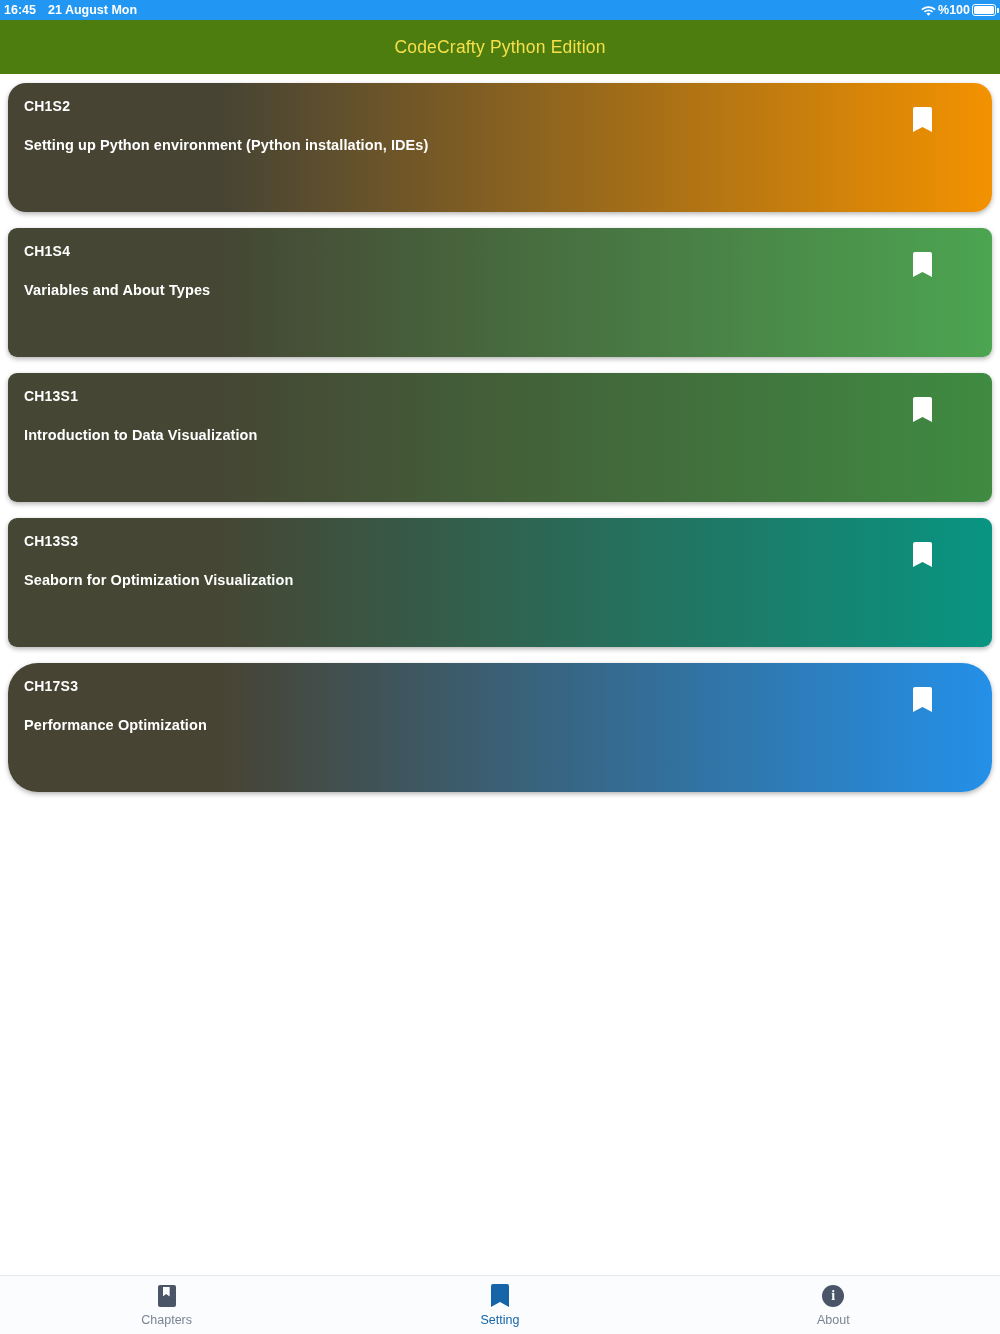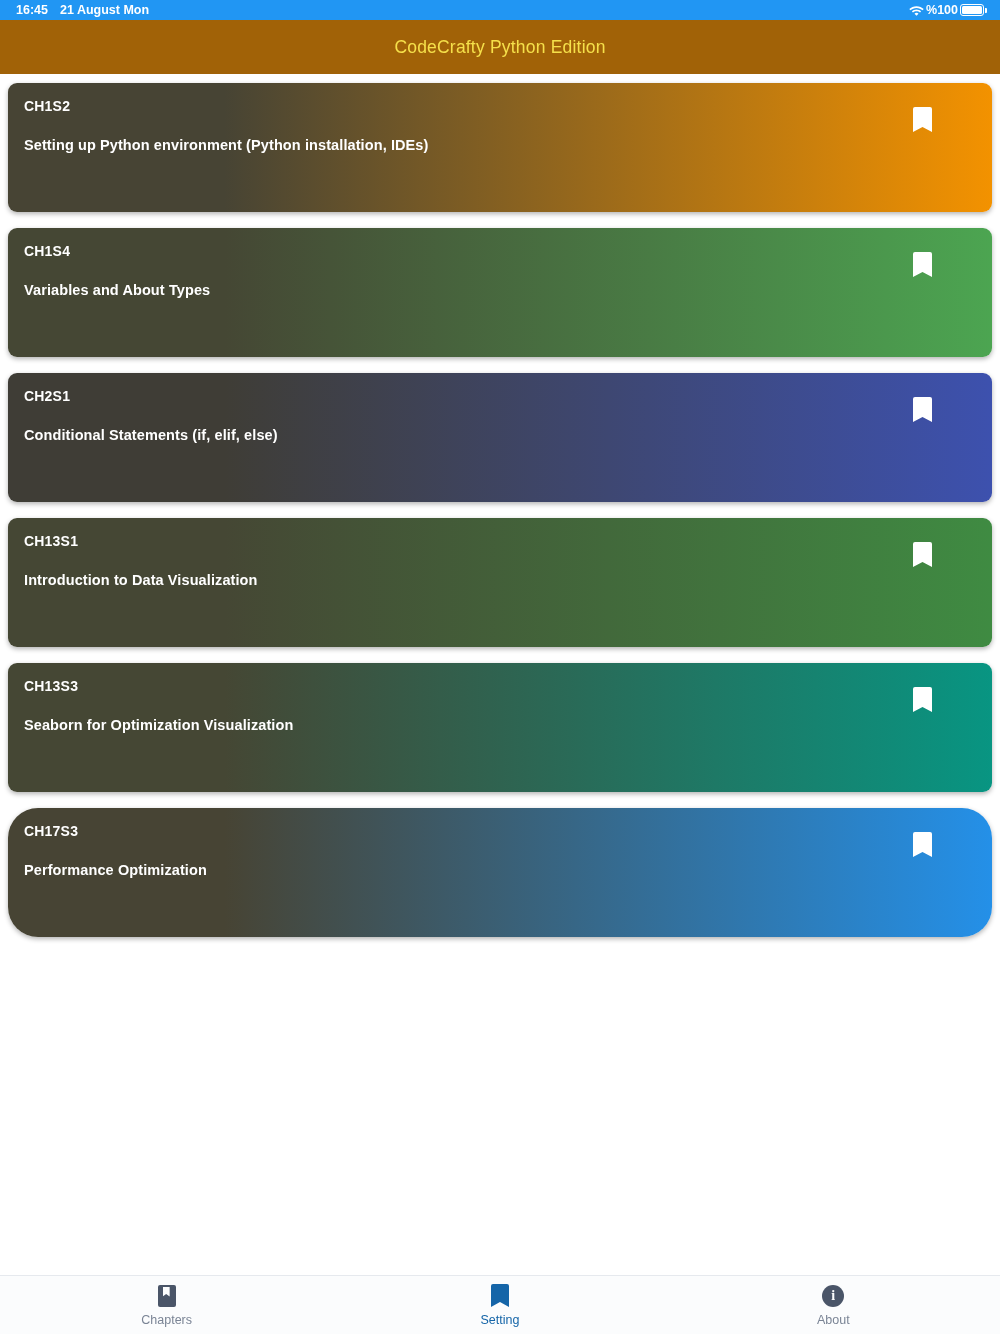--- a/index.html
+++ b/index.html
@@ -8,21 +8,21 @@
     background: #ffffff;
     font-family: "Liberation Sans", sans-serif;
     overflow: hidden;
   }
   .screen { position: relative; width: 1000px; height: 1334px; background: #ffffff; }
 
   
   .status-bar {
     height: 20px; background: #2196f3;
     display: flex; align-items: center; justify-content: space-between;
-    padding: 0 16px; color: #ffffff;
+    padding: 0 4px; color: #ffffff;
     font-size: 12.5px; font-weight: bold;
   }
   .status-left { display: flex; align-items: center; gap: 12px; }
   .status-right { display: flex; align-items: center; gap: 2px; }
   .wifi-icon { display: inline-block; width: 15px; height: 11px; position: relative; }
   .wifi-icon svg { display: block; }
   .battery-icon {
     width: 24px; height: 12px; border: 1.6px solid #ffffff;
     border-radius: 3px; position: relative; display: inline-block;
   }
@@ -30,21 +30,21 @@
     content: ""; position: absolute; right: -4px; top: 3px;
     width: 2.5px; height: 5px; background: #ffffff; border-radius: 0 1px 1px 0;
   }
   .battery-fill {
     position: absolute; left: 1.2px; top: 1.2px; bottom: 1.2px; right: 1.2px;
     background: #ffffff; border-radius: 1.5px;
   }
 
   
   .app-bar {
-    height: 54px; background: #a16207;
+    height: 54px; background: #4d7c0f;
     display: flex; align-items: center; justify-content: center;
   }
   .app-title { color: #f5e04a; font-size: 17.5px; letter-spacing: .2px; }
 
   
   .card-list { padding: 9px 8px 0 8px; }
   .card {
     position: relative;
     height: 129px;
     border-radius: 9px;
@@ -128,49 +128,40 @@
       </span>
     </div>
   </div>
 
   <div class="app-bar">
     <div class="app-title">CodeCrafty Python Edition</div>
   </div>
 
   <div class="card-list">
 
-    <div class="card" style="background: linear-gradient(90deg, rgb(71, 68, 52) 0%, rgb(71, 68, 52) 22%, rgb(243, 146, 0) 100%);">
+    <div class="card" style="background: linear-gradient(90deg, rgb(71, 68, 52) 0%, rgb(71, 68, 52) 22%, rgb(243, 146, 0) 100%); border-radius: 18px;">
       <div class="card-text">
         <div class="card-code">CH1S2</div>
         <div class="card-title">Setting up Python environment (Python installation, IDEs)</div>
       </div>
       <div class="card-bookmark">
           <div class="bm-shape"></div>
         </div>
     </div>
 
     <div class="card" style="background: linear-gradient(90deg, rgb(69, 71, 52) 0%, rgb(69, 71, 52) 22%, rgb(76, 165, 81) 100%);">
       <div class="card-text">
         <div class="card-code">CH1S4</div>
         <div class="card-title">Variables and About Types</div>
       </div>
       <div class="card-bookmark">
           <div class="bm-shape"></div>
         </div>
     </div>
 
-    <div class="card" style="background: linear-gradient(90deg, rgb(63, 61, 54) 0%, rgb(63, 61, 54) 22%, rgb(61, 81, 174) 100%);">
-      <div class="card-text">
-        <div class="card-code">CH2S1</div>
-        <div class="card-title">Conditional Statements (if, elif, else)</div>
-      </div>
-      <div class="card-bookmark">
-          <div class="bm-shape"></div>
-        </div>
-    </div>
 
     <div class="card" style="background: linear-gradient(90deg, rgb(69, 71, 52) 0%, rgb(69, 71, 52) 22%, rgb(63, 139, 66) 100%);">
       <div class="card-text">
         <div class="card-code">CH13S1</div>
         <div class="card-title">Introduction to Data Visualization</div>
       </div>
       <div class="card-bookmark">
           <div class="bm-shape"></div>
         </div>
     </div>

